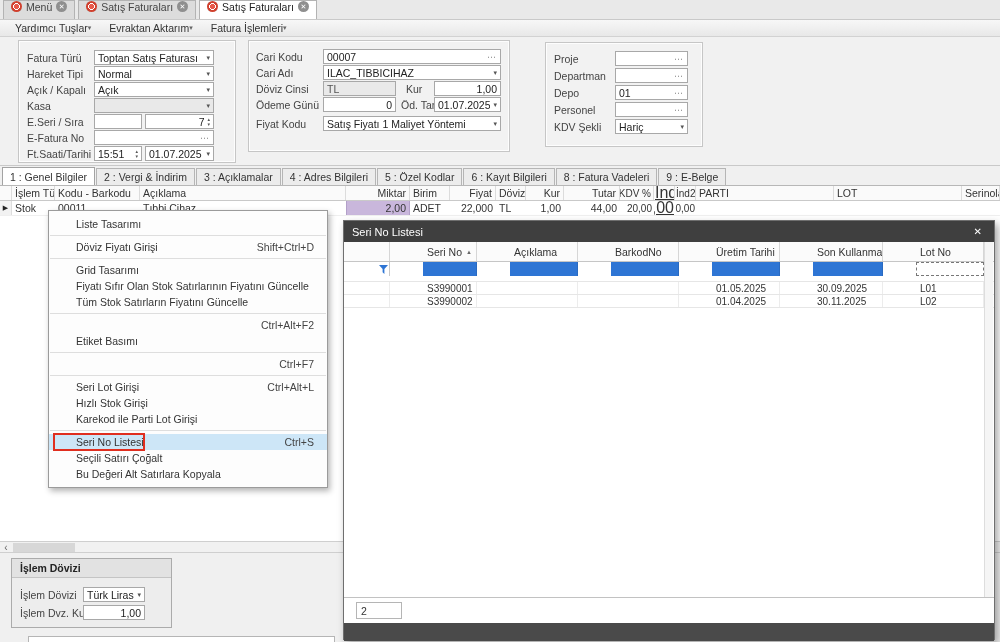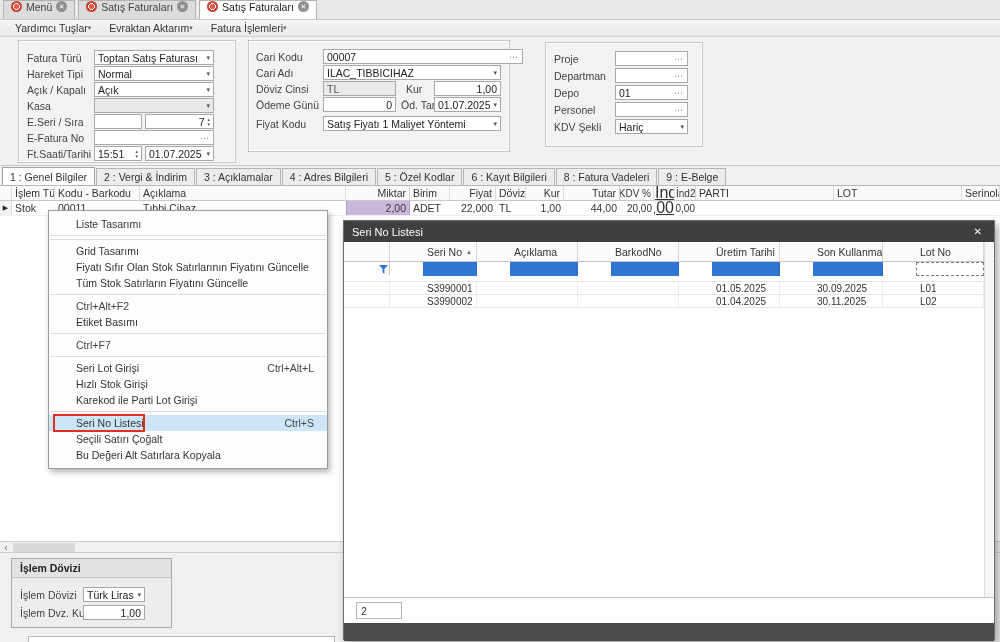--- a/index.html
+++ b/index.html
@@ -57,21 +57,21 @@
   .harrow { position:absolute; left:0; top:1px; width:12px; height:10px; color:#666; font-size:10px; line-height:9px; text-align:center; }
   .hthumb { position:absolute; left:13px; top:1px; width:62px; height:9px; background:#d7d7d7; }
 
   
   .idpanel { position:absolute; left:11px; top:558px; width:161px; height:70px; background:#ededed; border:1px solid #ababab; }
   .idtitle { height:19px; background:#e2e2e2; border-bottom:1px solid #c4c4c4; font-weight:bold; font-size:10.5px; color:#222; display:flex; align-items:center; padding-left:8px; }
   .bstrip { position:absolute; left:28px; top:636px; width:307px; height:6px; background:#fff; border:1px solid #b5b5b5; border-bottom:none; }
 
   
   .cmenu { position:absolute; left:48px; top:210px; width:280px; background:#fdfdfd; border:1px solid #9b9b9b; box-shadow:2px 3px 6px rgba(0,0,0,.3); padding:5px 0; z-index:30; }
-  .ci { height:16px; line-height:16px; padding-left:27px; padding-right:13px; font-size:10.5px; color:#333; white-space:nowrap; display:flex; position:relative; overflow:visible; }
+  .ci { height:16px; line-height:16px; padding-left:27px; padding-right:13px; font-size:10.5px; color:#333; white-space:nowrap; display:flex; position:relative; overflow:visible;justify-content:flex-end; }
   .ci .lbl { flex:1 1 auto; overflow:hidden; }
   .ci .sc { flex:0 0 auto; color:#444; }
   .ci.hl { background:#cde6f7; }
   .csep { height:0; border-top:1px solid #dedede; margin:3px 1px; }
   .redbox { position:absolute; left:4px; top:-1px; width:92px; height:18px; border:2px solid #e02e1f; }
 
   
   .dialog { position:absolute; left:343px; top:220px; width:652px; height:420px; background:#fff; border:1px solid #6f6f6f; box-shadow:3px 4px 8px rgba(0,0,0,.35); z-index:20; }
   .dtitle { height:21px; background:#3f3f3f; color:#fff; font-size:11px; display:flex; align-items:center; padding:0 8px; }
   .dtitle .t { flex:1 1 auto; }
@@ -184,21 +184,21 @@
         </span>
       </div>
     <div class="fld" style="left:126px;top:105px;width:69px">
         <span class="fval">01.07.2025</span>
         <span class="dd">▾</span>
       </div>
   </div>
 
   <div class="gbox" style="left:248px;top:3px;width:262px;height:112px">
     <span class="flabel" style="left:7px;top:10px">Cari Kodu</span>
-    <div class="fld" style="left:74px;top:8px;width:200px">
+    <div class="fld" style="left:74px;top:8px;width:178px">
         <span class="fval">00007</span>
         <span class="dots">⋯</span>
       </div>
 
     <span class="flabel" style="left:7px;top:26px">Cari Adı</span>
     <div class="fld" style="left:74px;top:24px;width:178px">
         <span class="fval">ILAC_TIBBICIHAZ</span>
         <span class="dd">▾</span>
       </div>
 
@@ -328,20 +328,24 @@
       <span class="fval r">1,00</span>
     </div>
 </div>
 <div class="bstrip"></div>
 
 <div class="cmenu">
   <div class="ci">
       <span class="lbl">Liste Tasarımı</span>
     </div>
   <div class="csep"></div>
+  <div class="ci">
+      <span class="lbl">Döviz Fiyatı Girişi</span>
+      <span class="sc">Shift+Ctrl+D</span>
+    </div>
   <div class="csep"></div>
   <div class="ci">
       <span class="lbl">Grid Tasarımı</span>
     </div>
   <div class="ci">
       <span class="lbl">Fiyatı Sıfır Olan Stok Satırlarının Fiyatını Güncelle</span>
     </div>
   <div class="ci">
       <span class="lbl">Tüm Stok Satırların Fiyatını Güncelle</span>
     </div>

